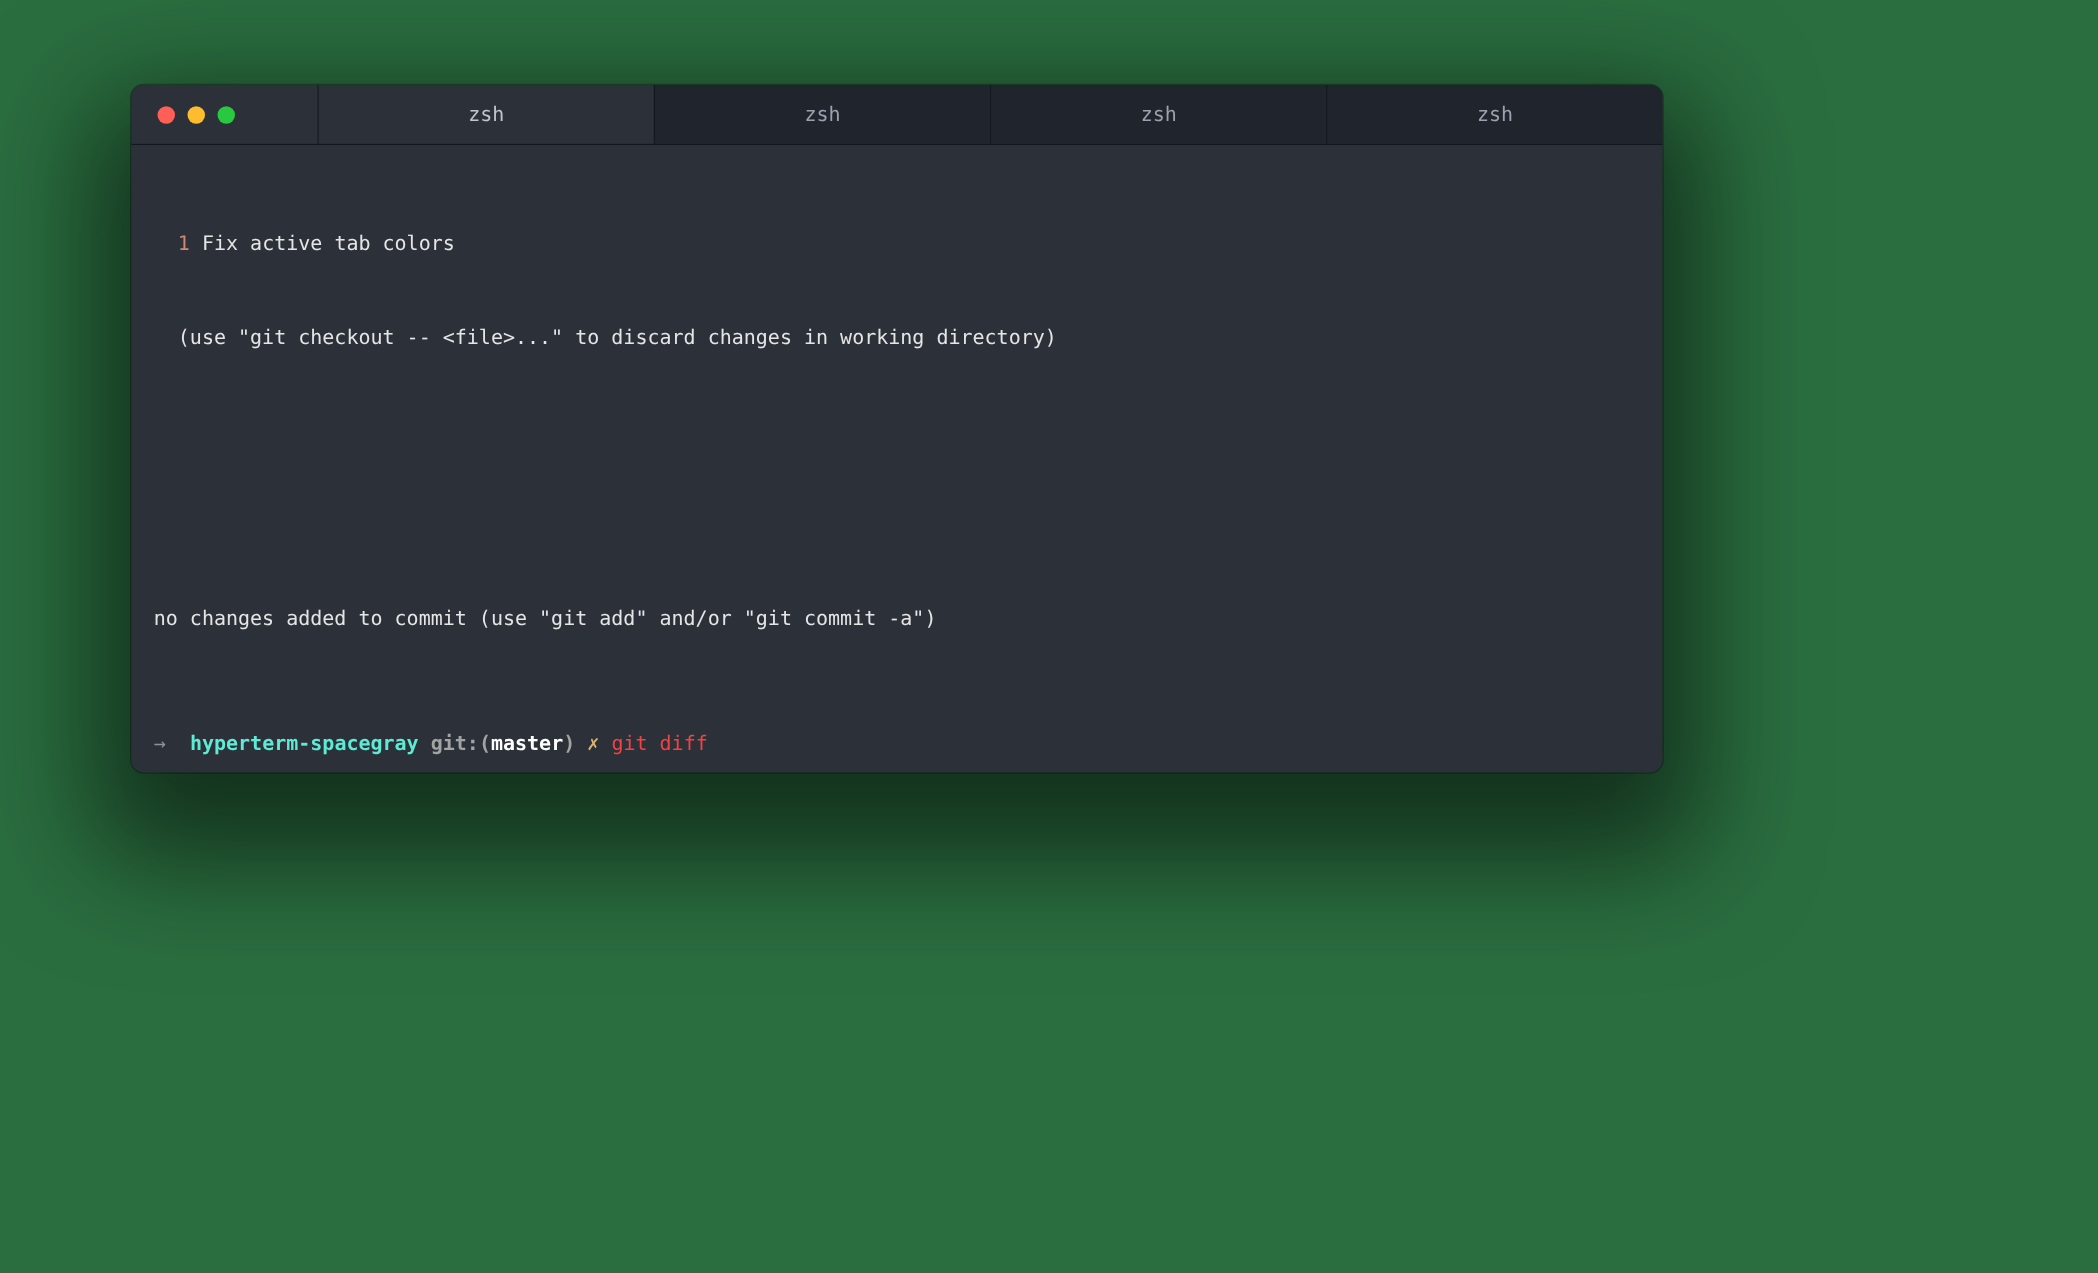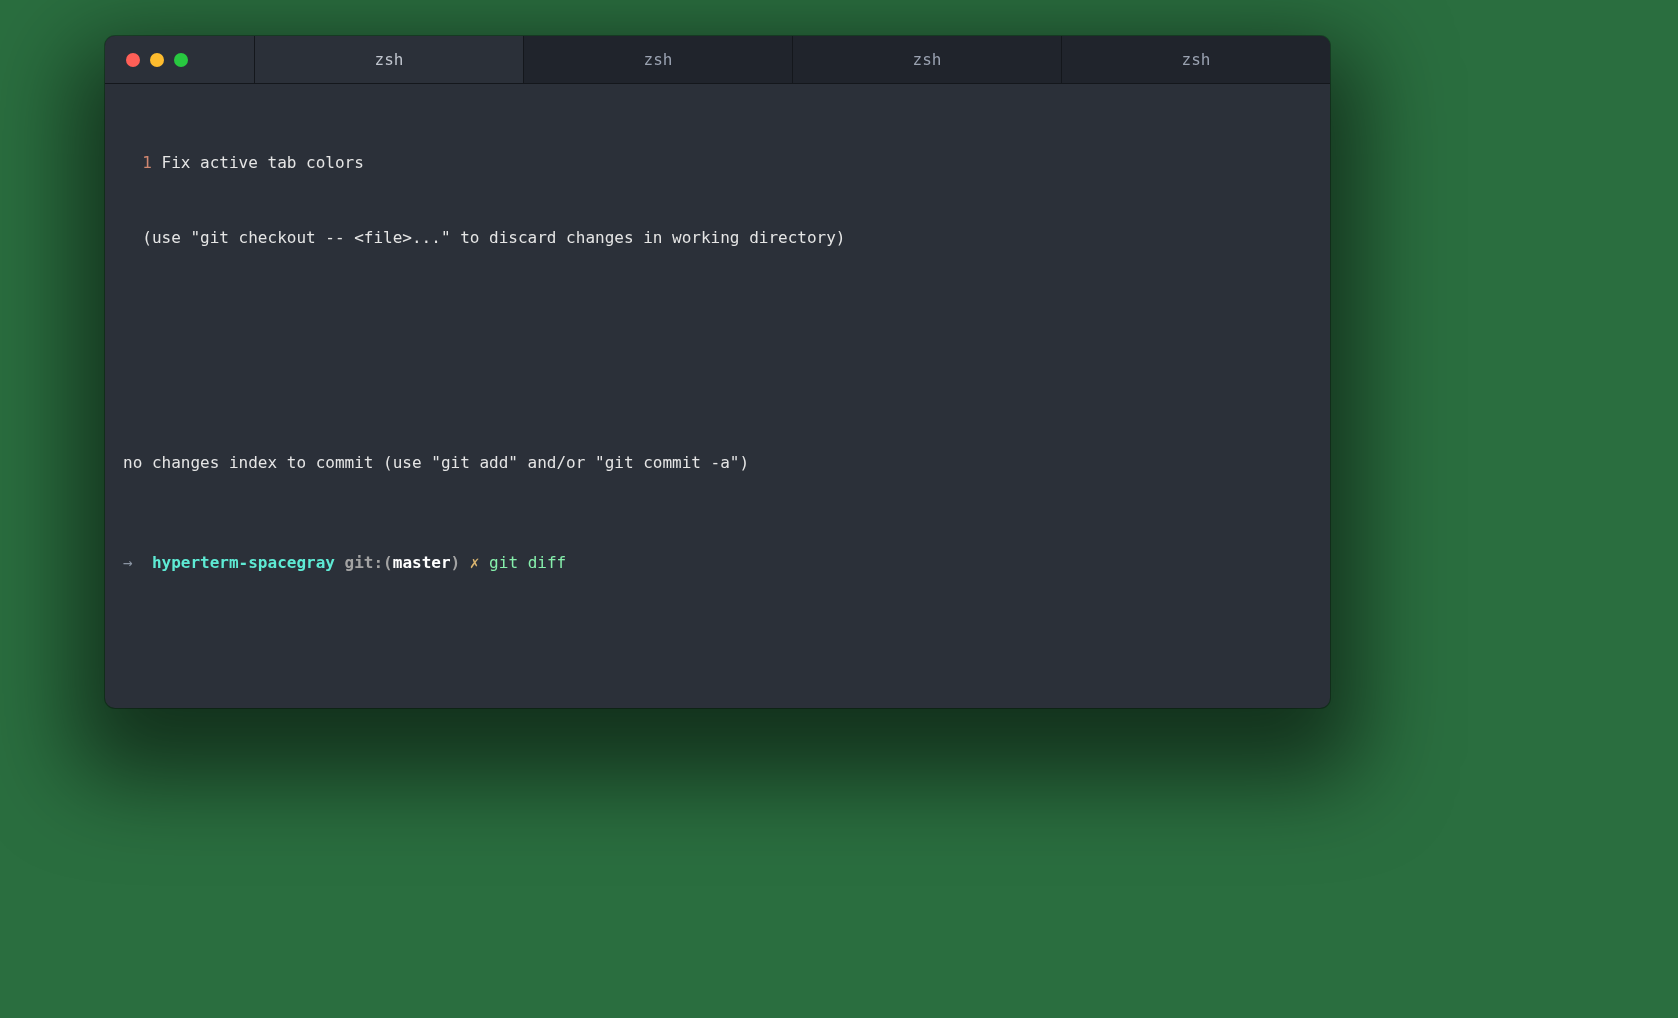--- a/index.html
+++ b/index.html
@@ -11,23 +11,23 @@
     overflow: hidden;
   }
   .stage {
     width: 1678px;
     height: 1018px;
     position: relative;
   }
   .window {
     position: absolute;
     left: 105px;
-    top: 36px;
+    top: 68px;
     width: 1225px;
-    height: 672px;
+    height: 550px;
     background: #2b3039;
     border-radius: 10px;
     box-shadow: 0 40px 90px 30px rgba(0,0,0,0.55), 0 0 0 1px rgba(0,0,0,0.3);
     overflow: hidden;
     color: #c0c5ce;
     font-size: 16px;
     line-height: 25px;
   }
   .titlebar {
     height: 48px;
@@ -65,21 +65,21 @@
   }
   .tab:last-child { border-right: none; }
   .tab.active { background: #2b3039; color: #c0c5ce; }
   .term {
     padding: 16px 18px 18px 18px;
     white-space: pre;
   }
   .line { min-height: 25px; }
   .ln   { color: #d08770; }
   .plain{ color: #e5e5e5; }
-  .dim  { color: #86efac; }
+  .dim  { color: #ef4444; }
   .red  { color: #bf616a; }
   .cyan { color: #5eead4; font-weight: bold; }
   .blue { color: #a3a3a3; font-weight: bold; }
   .mag  { color: #ffffff; font-weight: bold; }
   .yel  { color: #d9b470; font-weight: bold; }
   .arrow{ color: #8a93a2; }
 </style>
 </head>
 <body>
 
@@ -106,21 +106,21 @@
             <span>zsh</span>
           </div>
       </div>
     </div>
 
     <div class="term">
       <div class="line"><span class="ln">  1</span><span class="plain"> Fix active tab colors</span></div>
       <div class="line plain">  (use "git checkout -- &lt;file&gt;..." to discard changes in working directory)</div>
       <div class="line"></div>
       <div class="line"></div>
-      <div class="line plain">no changes index to commit (use "git add" and/or "git commit -a")</div>
+      <div class="line plain">no changes added to commit (use "git add" and/or "git commit -a")</div>
 
       <div class="line"><span class="arrow">→</span><span>  </span><span class="cyan">hyperterm-spacegray</span><span> </span><span class="blue">git:</span><span class="blue">(</span><span class="mag">master</span><span class="blue">)</span><span> </span><span class="yel">✗</span><span> </span><span class="dim">git diff</span></div>
 
       
 
       
       
       
       
       

